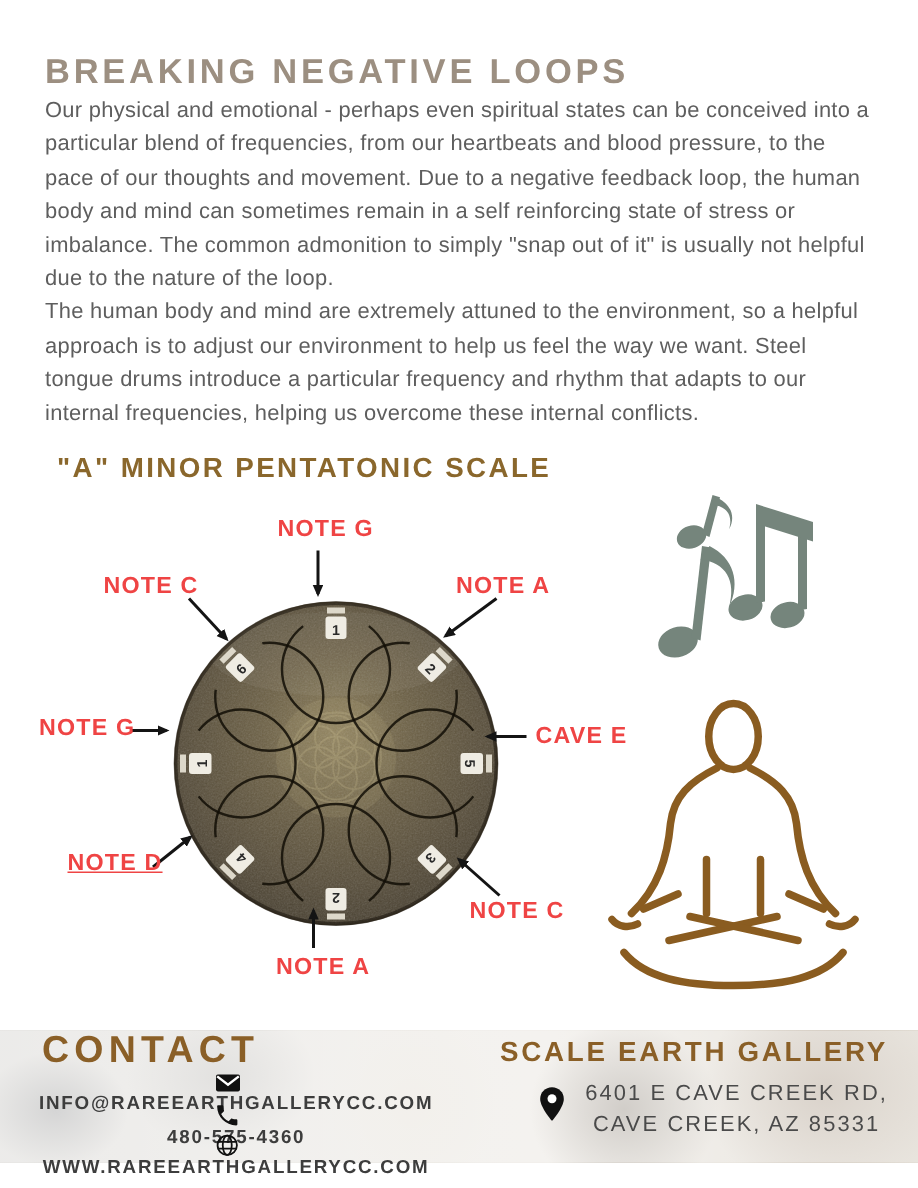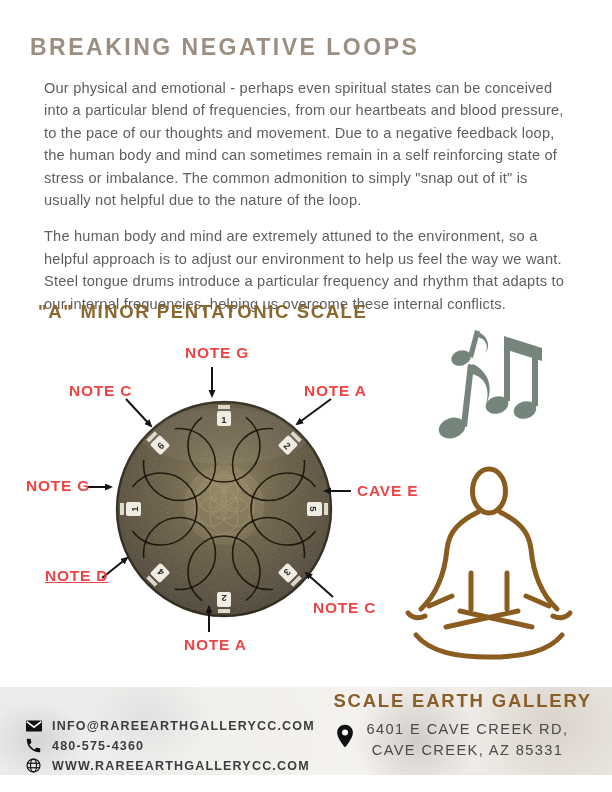--- a/index.html
+++ b/index.html
@@ -4,21 +4,21 @@
 <style>
   html,body{margin:0;padding:0;}
   body{width:612px;height:792px;background:#ffffff;font-family:"Liberation Sans",sans-serif;overflow:hidden;}
   .page{position:relative;width:612px;height:698px;background:#ffffff;}
 
   .title{position:absolute;left:30px;top:34px;margin:0;font-size:23px;font-weight:700;
          letter-spacing:2.5px;color:#9c8f81;}
 
   .bodytext{position:absolute;left:30px;top:63px;width:557px;color:#5e5e5e;
             font-size:14.6px;line-height:22.4px;letter-spacing:0.2px;}
-  .bodytext p{margin:14px;}
+  .bodytext p{margin:0;}
 
   .scale-heading{position:absolute;left:38px;top:301px;margin:0;font-size:18.5px;
                  font-weight:700;letter-spacing:1.6px;color:#8a672c;}
 
   .figure-layer{position:absolute;left:0;top:0;width:612px;height:792px;pointer-events:none;}
 
   .note-label{position:absolute;font-size:15.5px;font-weight:600;letter-spacing:0.8px;
               color:#ef4444;white-space:nowrap;}
   .nl-top{left:185px;top:344px;}
   .nl-topleft{left:69px;top:382px;}
@@ -37,28 +37,28 @@
       linear-gradient(rgba(255,255,255,0.74),rgba(255,255,255,0.74)),
       radial-gradient(70px 55px at 6% 60%,#5c5c5c,transparent 70%),
       radial-gradient(90px 70px at 24% 35%,#8f8c86,transparent 70%),
       radial-gradient(80px 90px at 45% 55%,#cfc5b4,transparent 70%),
       radial-gradient(90px 85px at 68% 60%,#4d3f2d,transparent 70%),
       radial-gradient(110px 95px at 90% 45%,#6e5233,transparent 75%),
       linear-gradient(90deg,#b5b2ac,#cfc9bf 40%,#d6cec2 60%,#a9997f);}
   .contact-heading{position:absolute;left:28px;top:686px;margin:0;font-size:25px;
                    font-weight:800;letter-spacing:3.5px;color:#8a5f27;}
   .contact-rows{position:absolute;left:26px;top:716px;}
-  .contact-row{display:flex;align-items:center;height:19px;margin-bottom:1px;}
+  .contact-row{display:flex;align-items:center;height:19px;margin-bottom:1px;flex-direction:column;}
   .contact-row .cicon{width:19px;height:16px;margin-right:7px;display:flex;align-items:center;}
   .contact-row .ctext{font-size:12.5px;font-weight:600;letter-spacing:1.2px;color:#3d3d3d;}
 
   .gallery-block{position:absolute;right:20px;top:690px;width:280px;}
   .company{font-size:18.5px;font-weight:700;letter-spacing:1.8px;color:#8a5f27;
            text-align:right;white-space:nowrap;}
-  .address-row{display:flex;margin-top:7px;justify-content:center;}
+  .address-row{display:flex;margin-top:7px;justify-content:flex-end;}
   .address-row .pin{margin-right:13px;margin-top:2px;}
   .address{font-size:14.6px;letter-spacing:1.4px;color:#4a4a4a;line-height:21px;text-align:center;}
 </style>
 </head>
 <body>
 
 <div class="page">
 
   <h1 class="title">BREAKING NEGATIVE LOOPS</h1>
 
@@ -212,20 +212,21 @@
       <path d="M151,146 L128,136"></path>
       <path d="M73,113 L73,149"></path>
       <path d="M109,113 L109,149"></path>
       <path d="M120,151 L48,167"></path>
       <path d="M62,151 L134,167"></path>
       <path d="M18,175 C32,192 58,197 91,197 C124,197 150,192 164,175"></path>
     </g>
   </svg>
 
   <div class="footer"></div>
+  <h2 class="contact-heading">CONTACT</h2>
 
   <div class="contact-rows">
     <div class="contact-row">
       <span class="cicon">
         <svg width="16" height="12" viewBox="0 0 20 14">
             <rect width="20" height="14" rx="1.5" fill="#111"></rect>
             <path d="M1,1.5 L10,8.5 L19,1.5" fill="none" stroke="#fff" stroke-width="2"></path>
           </svg>
       </span>
       <span class="ctext">INFO@RAREEARTHGALLERYCC.COM</span>

